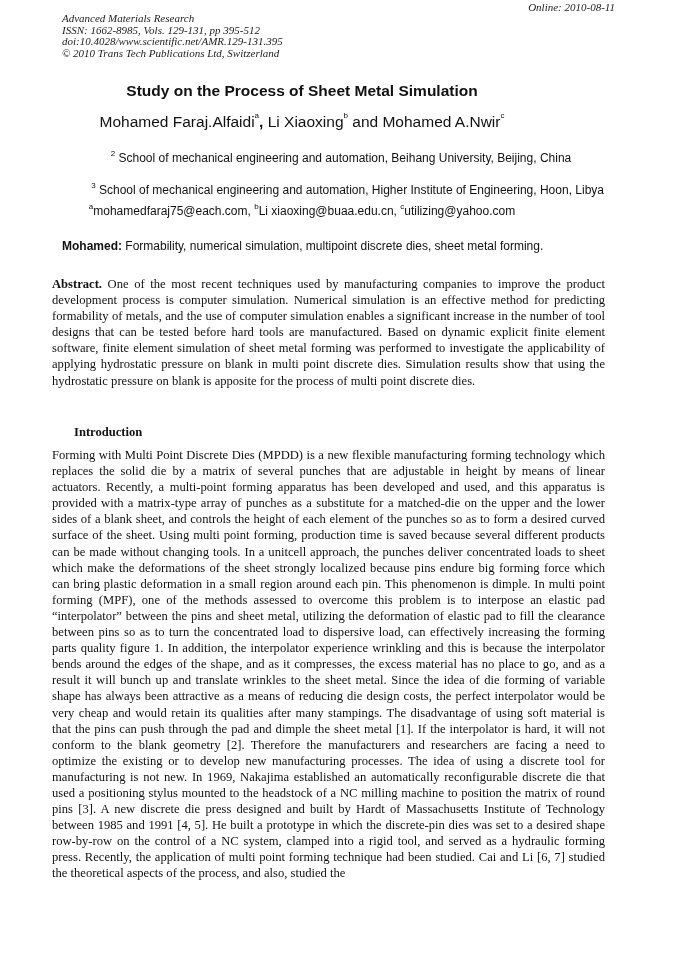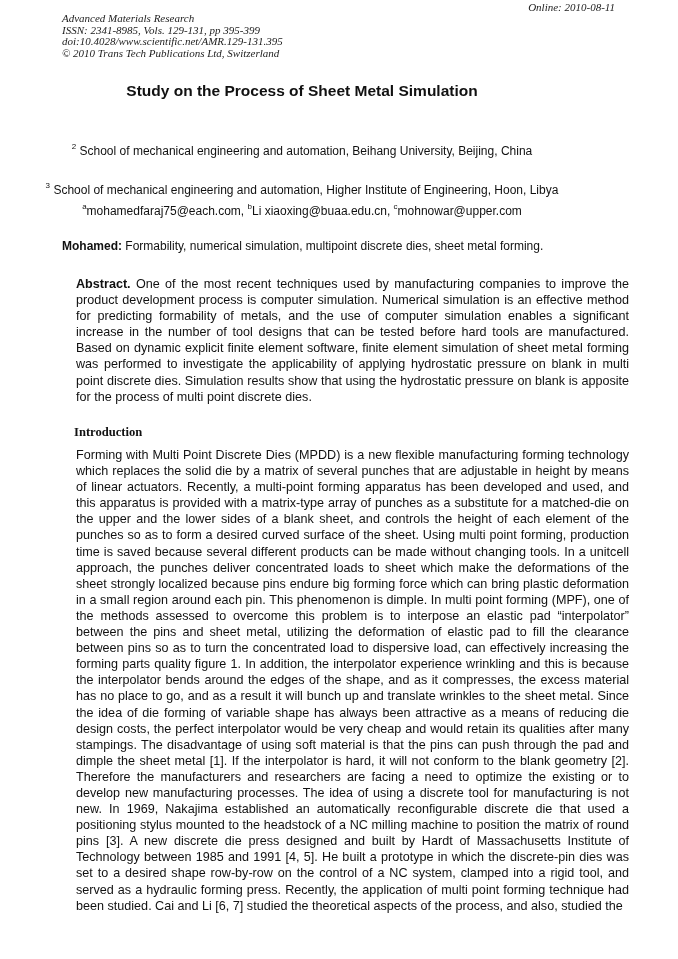--- a/index.html
+++ b/index.html
@@ -6,56 +6,59 @@
   body { width: 678px; height: 959px; position: relative; overflow: hidden; color: #111; }
   .page { position: absolute; left: 0; top: 0; width: 678px; height: 959px; }
   .hdr { position: absolute; top: 13px; left: 62px; font-family: "Liberation Serif", serif; font-style: italic; font-size: 11px; line-height: 11.5px; color: #222; }
   .hdr-right { position: absolute; top: 2px; right: 63px; font-family: "Liberation Serif", serif; font-style: italic; font-size: 11px; line-height: 11.5px; color: #222; }
   .center { position: absolute; left: 0; width: 604px; text-align: center; font-family: "Liberation Sans", sans-serif; }
   .title { top: 82px; font-size: 15.5px; font-weight: bold; }
   .authors { top: 113px; font-size: 15.5px; }
   .authors sup, .aff sup, .emails sup { font-size: 8px; vertical-align: top; position: relative; top: -2px; }
   .aff { font-size: 12px; }
   .aff1 { top: 139px; }
-  .aff2 { top: 144px; }
-  .aff3 { top: 183px; }
+  .aff2 { top: 151px; padding-left: 39px; }
+  .aff3 { top: 183px; text-align: right; }
   .emails { top: 204px; font-size: 12px; }
   .keywords { position: absolute; top: 239px; left: 62px; width: 560px; font-family: "Liberation Sans", sans-serif; font-size: 12px; }
   .keywords b { font-weight: bold; }
-  .body-text { position: absolute; left: 76px; width: 553px; font-family: Liberation Sans, sans-serif; font-size: 12.6px; line-height: 16.1px; text-align: justify; }
+  .body-text { position: absolute; left: 52px; width: 553px; font-family: Liberation Serif, serif; font-size: 12.6px; line-height: 16.1px; text-align: justify; }
   .abstract { top: 276px; }
   .intro-h { position: absolute; top: 425px; left: 74px; font-family: "Liberation Serif", serif; font-weight: bold; font-size: 12.6px; }
   .intro { top: 447px; }
   b.lead { font-weight: bold; }
 </style>
 </head>
 <body>
 
 <div class="page">
 
   <div class="hdr">
     <div>Advanced Materials Research</div>
-    <div>ISSN: 2341-8985, Vols. 129-131, pp 395-399</div>
+    <div>ISSN: 1662-8985, Vols. 129-131, pp 395-512</div>
     <div>doi:10.4028/www.scientific.net/AMR.129-131.395</div>
     <div>© 2010 Trans Tech Publications Ltd, Switzerland</div>
   </div>
   <div class="hdr-right">Online: 2010-08-11</div>
 
   <div class="center title">Study on the Process of Sheet Metal Simulation</div>
 
+  <div class="center authors">
+    <span>Mohamed Faraj.Alfaidi</span><sup>a</sup><b>, </b><span>Li Xiaoxing</span><sup>b</sup><span> and </span><span>Mohamed A.Nwir</span><sup>c</sup>
+  </div>
 
   <div class="center aff aff2">
     <sup>2</sup><span> School of mechanical engineering and automation, Beihang University, Beijing, China</span>
   </div>
   <div class="center aff aff3">
     <sup>3</sup><span> School of mechanical engineering and automation, Higher Institute of Engineering, Hoon, Libya</span>
   </div>
 
   <div class="center emails">
-    <sup>a</sup><span>mohamedfaraj75@each.com, </span><sup>b</sup><span>Li xiaoxing@buaa.edu.cn, </span><sup>c</sup><span>mohnowar@upper.com</span>
+    <sup>a</sup><span>mohamedfaraj75@each.com, </span><sup>b</sup><span>Li xiaoxing@buaa.edu.cn, </span><sup>c</sup><span>utilizing@yahoo.com</span>
   </div>
 
   <div class="keywords">
     <b>Mohamed:</b><span> Formability, numerical simulation, multipoint discrete dies, sheet metal forming.</span>
   </div>
 
   <div class="body-text abstract">
     <b class="lead">Abstract.</b><span> One of the most recent techniques used by manufacturing companies to improve the product development process is computer simulation. Numerical simulation is an effective method for predicting formability of metals, and the use of computer simulation enables a significant increase in the number of tool designs that can be tested before hard tools are manufactured. Based on dynamic explicit finite element software, finite element simulation of sheet metal forming was performed to investigate the applicability of applying hydrostatic pressure on blank in multi point discrete dies. Simulation results show that using the hydrostatic pressure on blank is apposite for the process of multi point discrete dies.</span>
   </div>
 

